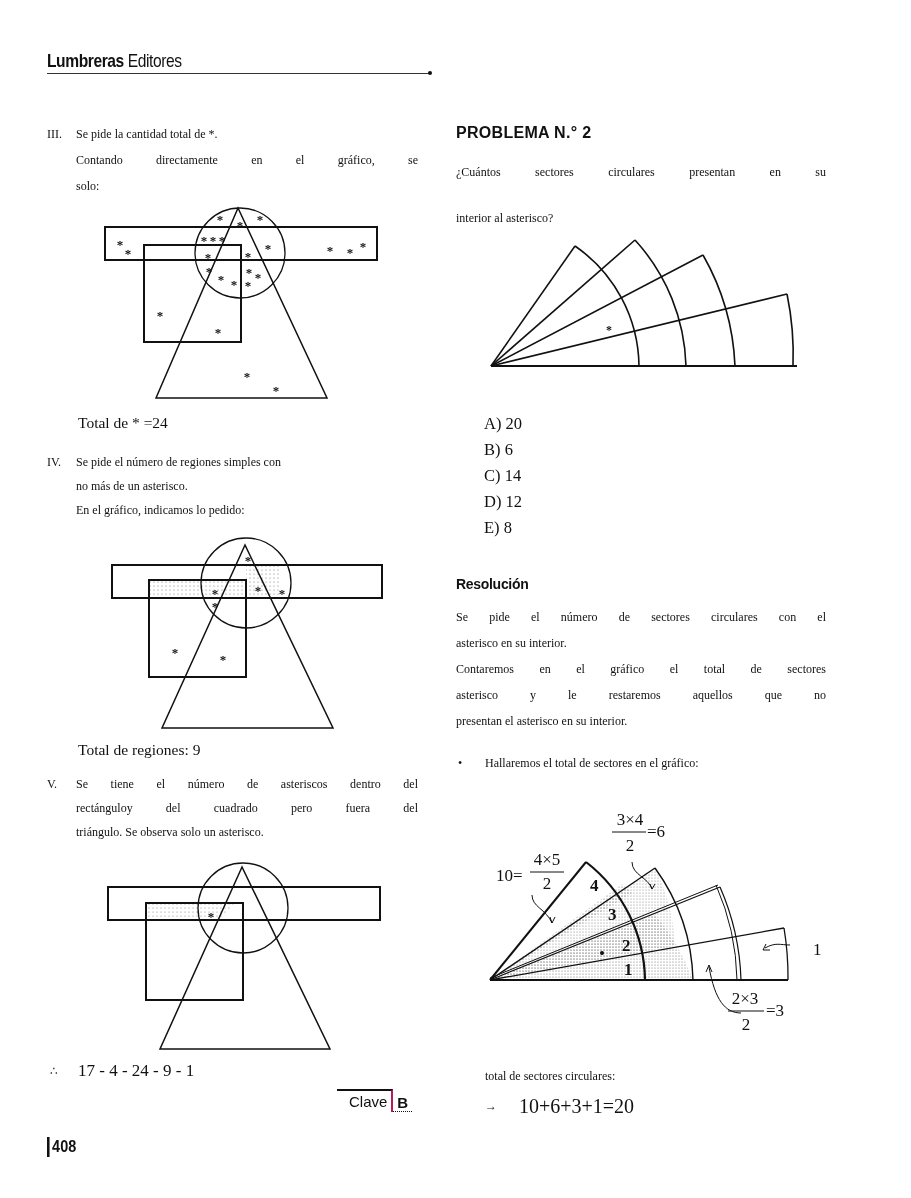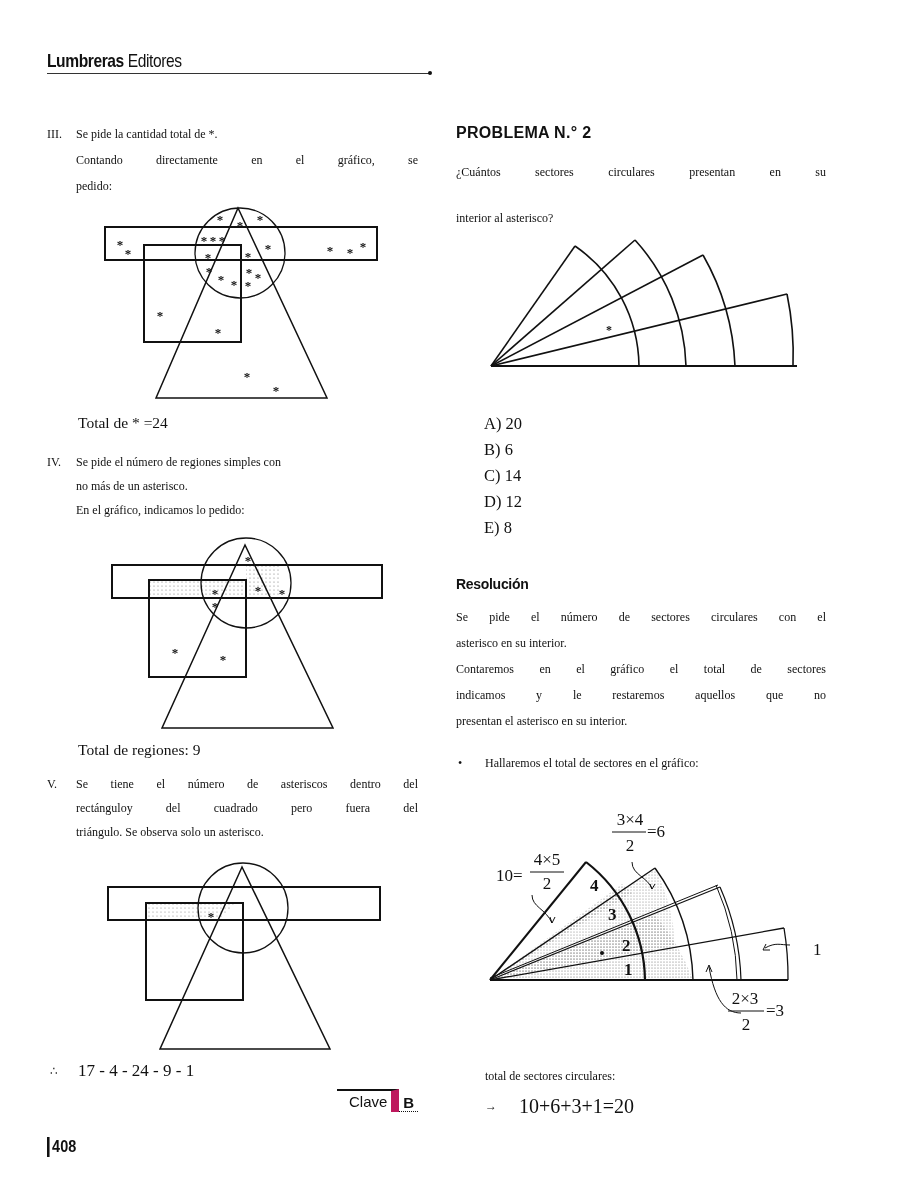--- a/index.html
+++ b/index.html
@@ -24,39 +24,39 @@
     font-family: "Liberation Sans", sans-serif; font-weight: 900; font-size: 16px; letter-spacing: 0.3px;
   }
   .heading-sm {
     font-family: "Liberation Sans", sans-serif; font-weight: 900; font-size: 14px; letter-spacing: -0.3px;
   }
   .opt { font-family: "Liberation Serif", serif; font-size: 16.5px; line-height: 26px; }
   .clave-box {
     left: 337px; top: 1088px; height: 24px; font-family: "Liberation Sans", sans-serif;
     font-size: 15px; display: flex; align-items: flex-end;
   }
-  .clave-label { border-top: 2px solid #111; border-right: 8px solid #be185d; padding: 2px 4px 2px 12px; }
+  .clave-label { border-top: 2px solid #111; border-right: 2px solid #be185d; padding: 2px 4px 2px 12px; }
   .clave-val { font-weight: 900; padding: 0 4px; border-bottom: 1px dotted #111; }
   .page-num {
     left: 47px; top: 1137px; font-family: "Liberation Sans", sans-serif; font-weight: 900;
     font-size: 17px; border-left: 3px solid #111; padding-left: 3px; transform: scaleX(0.85); transform-origin: left top;
   }
   svg text { font-family: "Liberation Serif", serif; }
 </style>
 </head>
 <body>
 
 <div class="abs header-brand"><b>Lumbreras</b><span> Editores</span></div>
 <div class="abs header-line"></div>
 <div class="abs header-dot"></div>
 
 <div class="abs txt serif" style="left:47px; top:121px;">III.</div>
 <div class="abs txt serif" style="left:76px; top:121px; width:342px;">Se pide la cantidad total de *.</div>
 <div class="abs txt serif just just-last" style="left:76px; top:147px; width:342px;">Contando directamente en el gráfico, se</div>
-<div class="abs txt serif" style="left:76px; top:173px;">pedido:</div>
+<div class="abs txt serif" style="left:76px; top:173px;">solo:</div>
 
 <svg class="abs" style="left:100px; top:198px;" width="285" height="206" viewBox="0 0 285 206">
   <g fill="none" stroke="#111">
     <rect x="5" y="29" width="272" height="33" stroke-width="2"></rect>
     <rect x="44" y="47" width="97" height="97" stroke-width="2"></rect>
     <circle cx="140" cy="55" r="45" stroke-width="1.3"></circle>
     <polygon points="138,10 56,200 227,200" stroke-width="1.5"></polygon>
   </g>
   <g font-size="13" fill="#111" font-weight="bold" text-anchor="middle">
     <text x="120" y="26">*</text>
@@ -179,21 +179,21 @@
 <div class="abs opt" style="left:484px; top:411px;"><span>A)</span> <span>20</span></div>
 <div class="abs opt" style="left:484px; top:437px;"><span>B)</span> <span>6</span></div>
 <div class="abs opt" style="left:484px; top:463px;"><span>C)</span> <span>14</span></div>
 <div class="abs opt" style="left:484px; top:489px;"><span>D)</span> <span>12</span></div>
 <div class="abs opt" style="left:484px; top:515px;"><span>E)</span> <span>8</span></div>
 
 <div class="abs heading-sm" style="left:456px; top:576px;">Resolución</div>
 <div class="abs txt serif just just-last" style="left:456px; top:604px; width:370px;">Se pide el número de sectores circulares con el</div>
 <div class="abs txt serif" style="left:456px; top:630px;">asterisco en su interior.</div>
 <div class="abs txt serif just just-last" style="left:456px; top:656px; width:370px;">Contaremos en el gráfico el total de sectores</div>
-<div class="abs txt serif just just-last" style="left:456px; top:682px; width:370px;">indicamos y le restaremos aquellos que no</div>
+<div class="abs txt serif just just-last" style="left:456px; top:682px; width:370px;">asterisco y le restaremos aquellos que no</div>
 <div class="abs txt serif" style="left:456px; top:708px;">presentan el asterisco en su interior.</div>
 
 <div class="abs txt serif" style="left:458px; top:750px;">•</div>
 <div class="abs txt serif" style="left:485px; top:750px;">Hallaremos el total de sectores en el gráfico:</div>
 
 <svg class="abs" style="left:480px; top:805px;" width="350" height="235" viewBox="0 0 350 235">
   <defs>
     <pattern id="dotsR" width="3" height="3" patternUnits="userSpaceOnUse">
       <circle cx="1" cy="1" r="0.55" fill="#666"></circle>
     </pattern>

